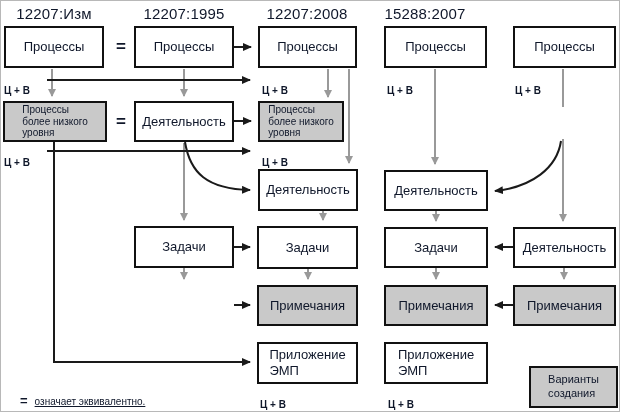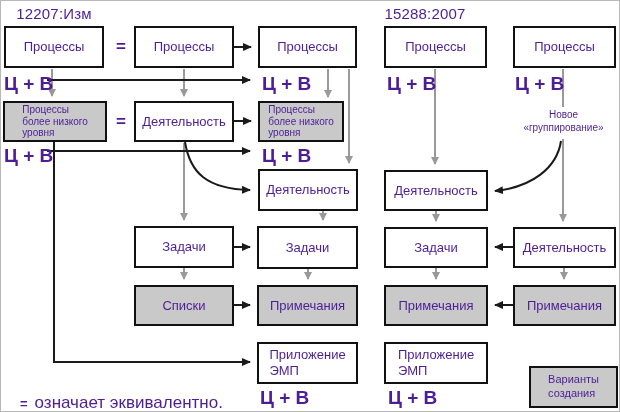--- a/index.html
+++ b/index.html
@@ -5,21 +5,21 @@
   html, body { margin: 0; padding: 0; background: #ffffff; }
   #stage {
     position: relative;
     width: 620px;
     height: 412px;
     background: #ffffff;
     border: 1px solid #b8b8b8;
     box-sizing: border-box;
     overflow: hidden;
     font-family: "Liberation Sans", "DejaVu Sans", sans-serif;
-    color: #4c1d95;
+    color: #0f172a;
   }
   #connectors {
     position: absolute;
     left: 0; top: 0;
     width: 620px; height: 412px;
   }
   .hdr {
     position: absolute;
     top: 4px;
     text-align: center;
@@ -38,23 +38,24 @@
     text-align: left;
     font-size: 13px;
     line-height: 1.2;
     white-space: pre-line;
   }
   .box.gray { background: #c9c9c9; }
   .box.small { font-size: 10px; line-height: 1.18; }
   .box.mid   { font-size: 11px; line-height: 1.25; }
   .cv {
     position: absolute;
-    font-size: 19px;
+    font-size: 10px;
     font-weight: bold;
     white-space: nowrap;
+    margin-top: 12px;
   }
   .eq {
     position: absolute;
     width: 20px;
     text-align: center;
     font-size: 17px;
     font-weight: bold;
   }
   .ng {
     position: absolute;
@@ -66,21 +67,21 @@
     white-space: pre-line;
   }
   #legend {
     position: absolute;
     left: 19px; top: 392px;
     display: flex;
     align-items: baseline;
     gap: 7px;
   }
   #legend .sym { font-size: 13px; font-weight: bold; }
-  #legend .txt { font-size: 17px; }
+  #legend .txt { font-size: 10px; text-decoration: underline; }
 </style>
 </head>
 <body>
 
 <div id="stage">
 
   <svg id="connectors" viewBox="0 0 620 412" xmlns="http://www.w3.org/2000/svg">
     <defs>
       <marker id="mb" markerUnits="userSpaceOnUse" markerWidth="10" markerHeight="9" refX="8" refY="4" orient="auto">
         <path d="M0,0 L9,4 L0,8 Z" fill="#1a1a1a"></path>
@@ -114,20 +115,22 @@
       <path d="M53 141 L53 361 L249 361" marker-end="url(#mb)"></path>
       <path d="M233 246 H249" marker-end="url(#mb)"></path>
       <path d="M512 246 H494" marker-end="url(#mb)"></path>
       <path d="M233 304 H249" marker-end="url(#mb)"></path>
       <path d="M512 304 H494" marker-end="url(#mb)"></path>
       <path d="M560 140 C556 167 531 186 494 190" marker-end="url(#mb)"></path>
     </g>
   </svg>
 
   <div class="hdr" style="left:0px;width:106px">12207:Изм</div>
+  <div class="hdr" style="left:130px;width:106px">12207:1995</div>
+  <div class="hdr" style="left:253px;width:106px">12207:2008</div>
   <div class="hdr" style="left:371px;width:106px">15288:2007</div>
 
   <div class="box" style="left:3px;top:25px;width:100px;height:42px">Процессы</div>
   <div class="box" style="left:133px;top:25px;width:100px;height:42px">Процессы</div>
   <div class="box" style="left:257px;top:25px;width:99px;height:42px">Процессы</div>
   <div class="box" style="left:383px;top:25px;width:103px;height:42px">Процессы</div>
   <div class="box" style="left:512px;top:25px;width:103px;height:42px">Процессы</div>
   <div class="eq" style="left:110px;top:36px">=</div>
 
   <div class="cv" style="left:3px;top:72px">Ц + В</div>
@@ -136,35 +139,32 @@
   <div class="cv" style="left:514px;top:72px">Ц + В</div>
 
   <div class="box gray small" style="left:2px;top:100px;width:104px;height:41px">Процессы
 более низкого
 уровня</div>
   <div class="box" style="left:133px;top:100px;width:100px;height:41px">Деятельность</div>
   <div class="box gray small" style="left:257px;top:100px;width:86px;height:41px">Процессы
 более низкого
 уровня</div>
   <div class="eq" style="left:110px;top:111px">=</div>
-  <div class="ng">Новое
-«группирование»</div>
 
   <div class="cv" style="left:3px;top:144px">Ц + В</div>
   <div class="cv" style="left:261px;top:144px">Ц + В</div>
 
   <div class="box" style="left:257px;top:168px;width:100px;height:42px">Деятельность</div>
   <div class="box" style="left:383px;top:169px;width:104px;height:41px">Деятельность</div>
 
   <div class="box" style="left:133px;top:225px;width:100px;height:42px">Задачи</div>
   <div class="box" style="left:256px;top:225px;width:101px;height:43px">Задачи</div>
   <div class="box" style="left:383px;top:226px;width:104px;height:41px">Задачи</div>
   <div class="box" style="left:512px;top:226px;width:103px;height:41px">Деятельность</div>
 
-  <div class="box gray" style="left:133px;top:284px;width:100px;height:41px">Списки</div>
   <div class="box gray" style="left:256px;top:284px;width:101px;height:41px">Примечания</div>
   <div class="box gray" style="left:383px;top:284px;width:104px;height:41px">Примечания</div>
   <div class="box gray" style="left:512px;top:284px;width:103px;height:41px">Примечания</div>
 
   <div class="box" style="left:256px;top:341px;width:101px;height:42px">Приложение
 ЭМП</div>
   <div class="box" style="left:383px;top:341px;width:104px;height:42px">Приложение
 ЭМП</div>
   <div class="box gray mid" style="left:528px;top:365px;width:89px;height:42px">Варианты
 создания</div>

